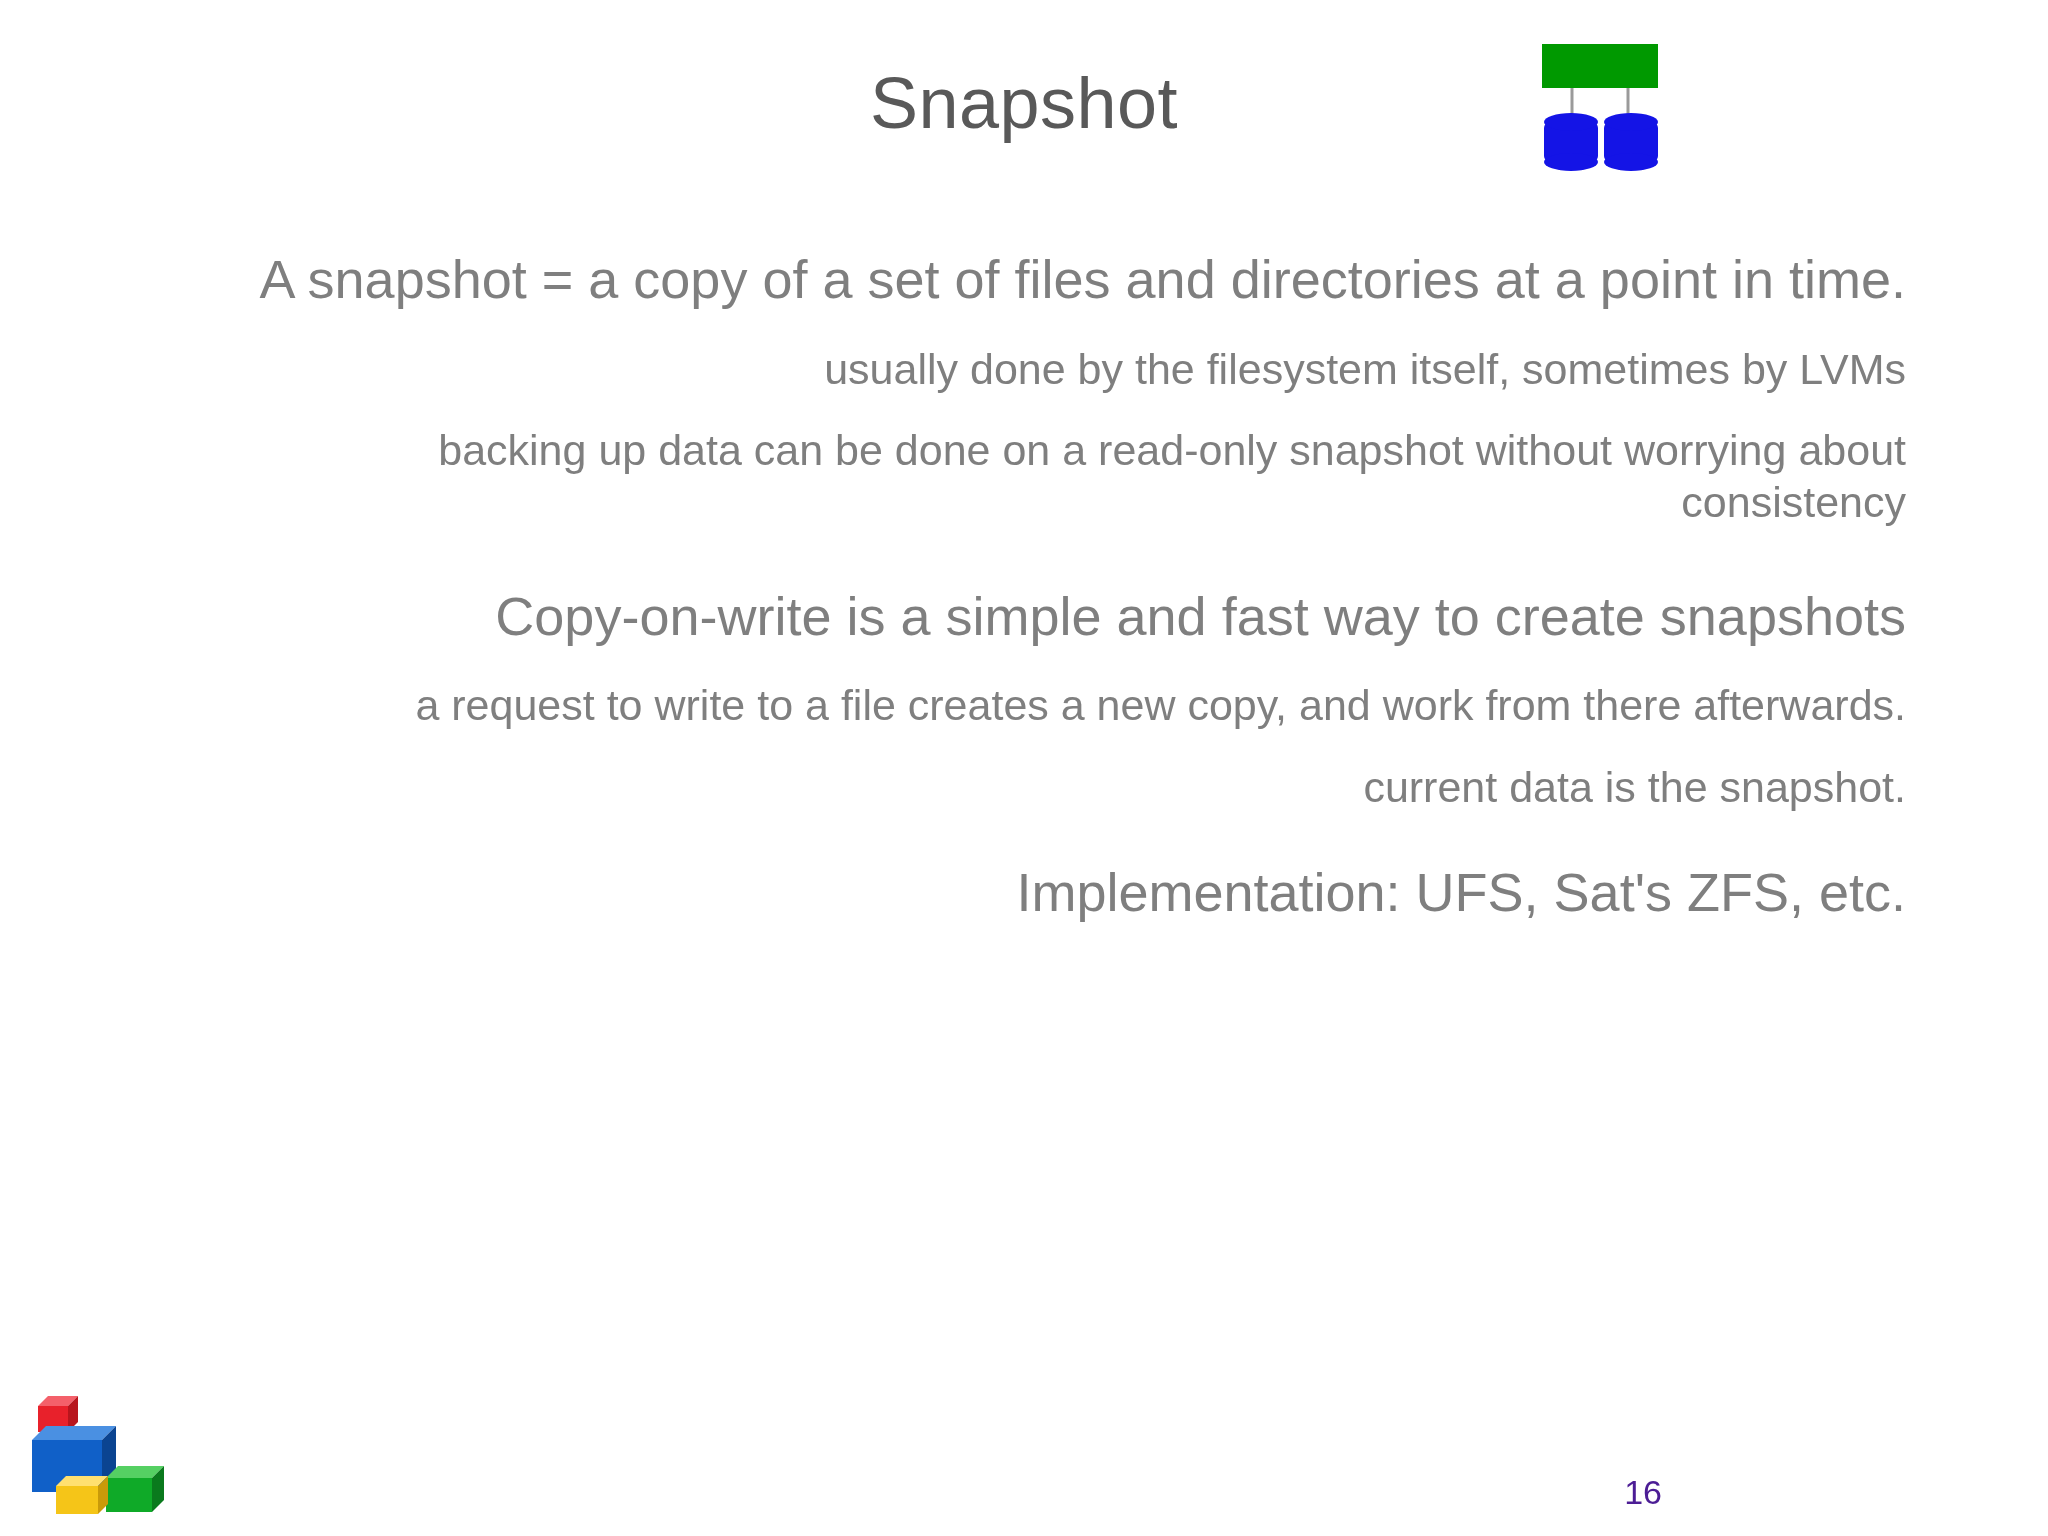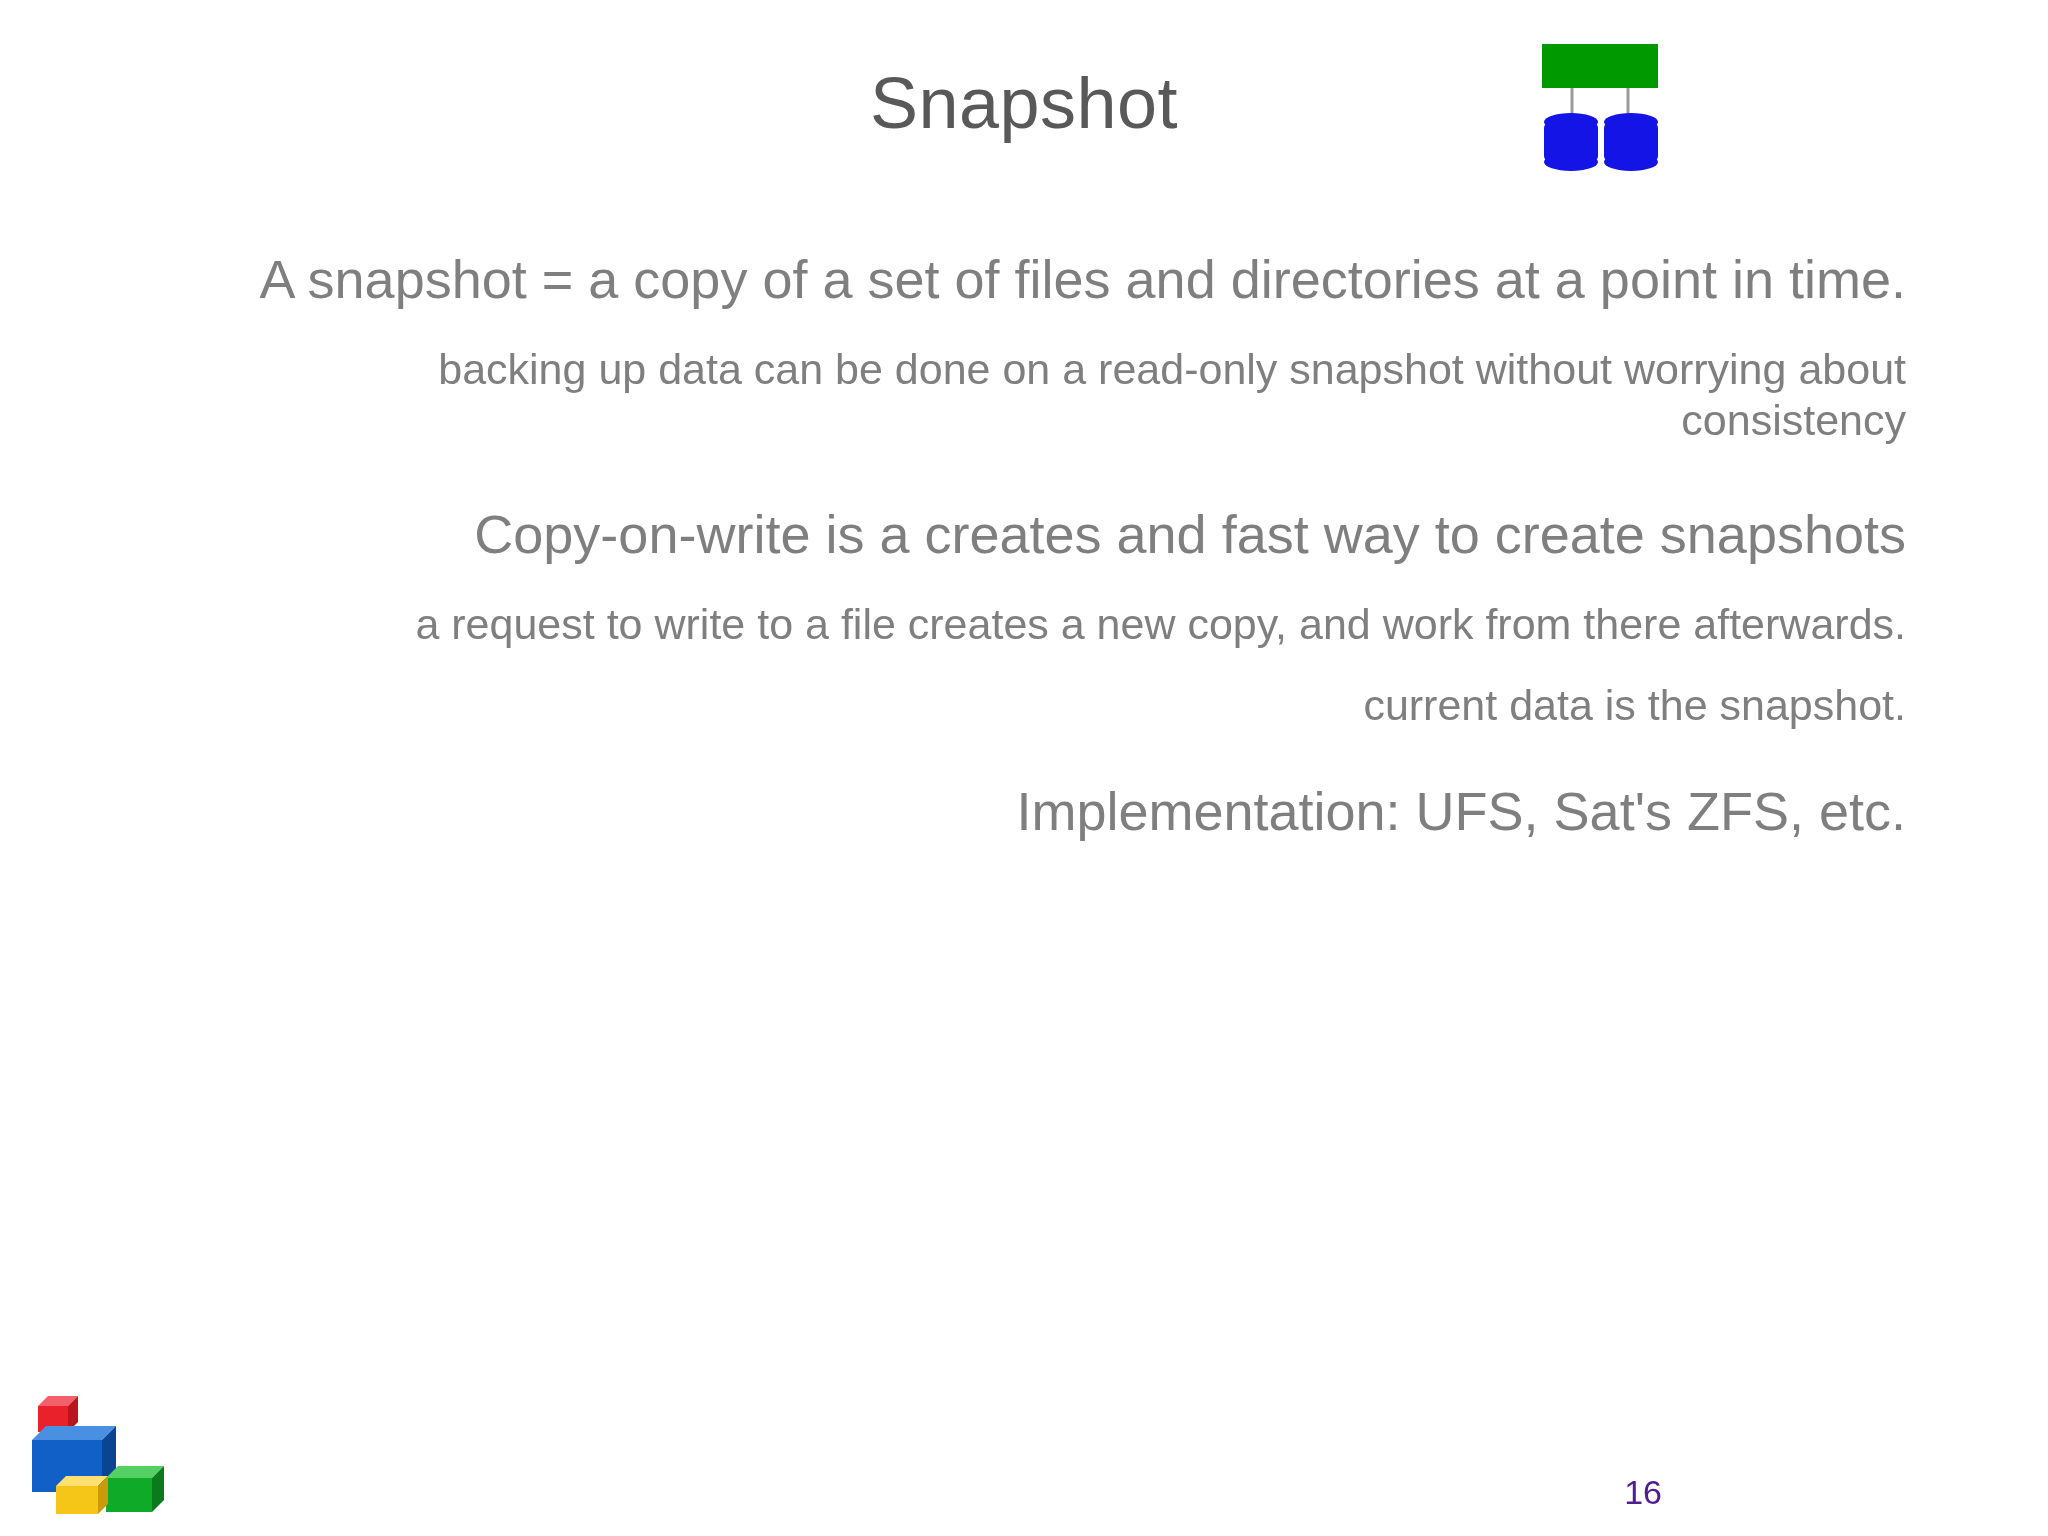--- a/index.html
+++ b/index.html
@@ -109,23 +109,24 @@
         <rect x="72" y="80" width="54" height="40" rx="6"></rect>
         <ellipse cx="99" cy="80" rx="27" ry="9"></ellipse>
         <ellipse cx="99" cy="120" rx="27" ry="9"></ellipse>
       </g>
     </svg>
   </div>
 
   <div class="content">
     <p class="lvl1">A snapshot = a copy of a set of files and directories at a point in time.</p>
     <div class="spacer-sm"></div>
+    <p class="lvl2">usually done by the filesystem itself, sometimes by LVMs</p>
     <p class="lvl2">backing up data can be done on a read-only snapshot without worrying about consistency</p>
     <div class="spacer-md"></div>
-    <p class="lvl1">Copy-on-write is a creates and fast way to create snapshots</p>
+    <p class="lvl1">Copy-on-write is a simple and fast way to create snapshots</p>
     <div class="spacer-sm"></div>
     <p class="lvl2">a request to write to a file creates a new copy, and work from there afterwards.</p>
     <p class="lvl2">current data is the snapshot.</p>
     <div class="spacer-sm"></div>
     <p class="lvl1">Implementation: UFS, Sat's ZFS, etc.</p>
   </div>
 
   <div class="logo-bottomleft">
     <svg width="180" height="140" viewBox="0 0 180 140" xmlns="http://www.w3.org/2000/svg">
 

